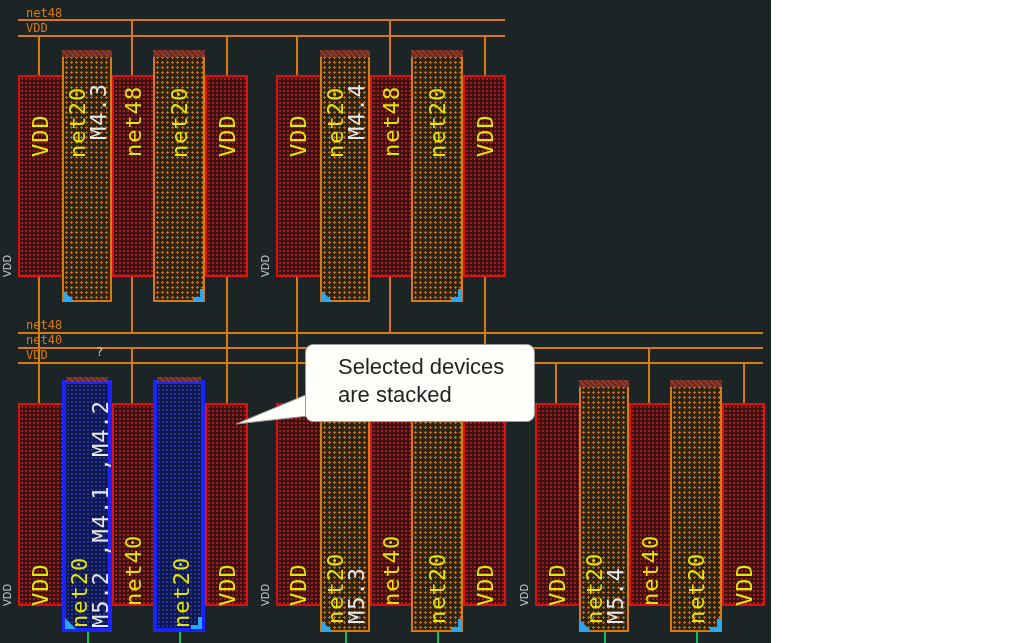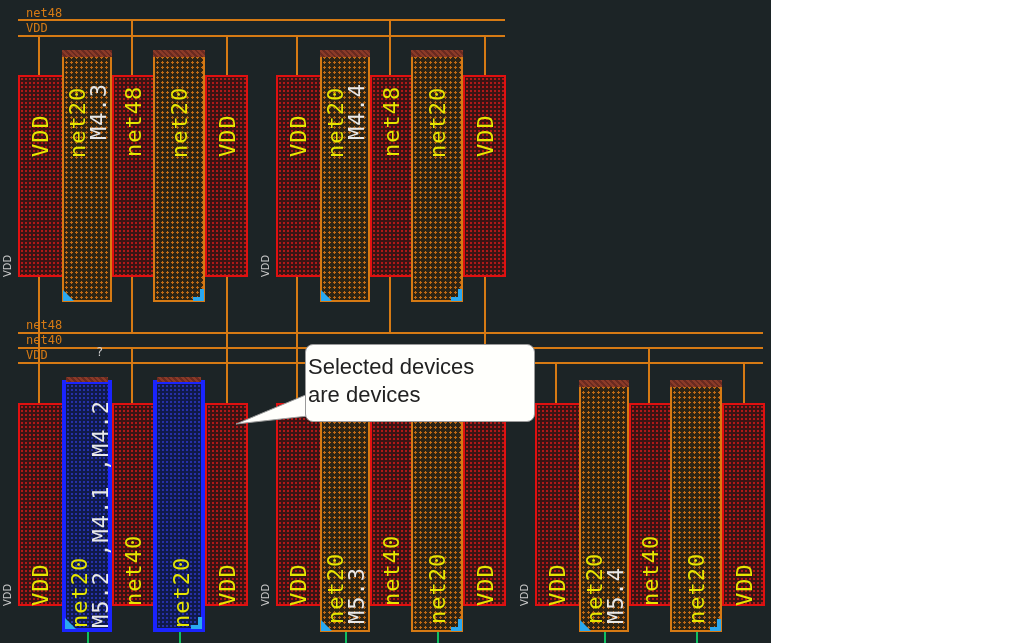--- a/index.html
+++ b/index.html
@@ -38,21 +38,21 @@
     font-family:"DejaVu Sans Mono", monospace; font-size:22px; line-height:22px; letter-spacing:1px;
   }
   .vlabel.yellow { color:#e6e600; }
   .vlabel.white { color:#e8e8e8; }
   .side-label { position:absolute; transform-origin:0 0; transform:rotate(-90deg); color:#c8c8c8; font-size:10px; font-family:"DejaVu Sans", sans-serif; }
   .bus-label { position:absolute; color:#d67a14; font-size:12px; line-height:12px; font-family:"DejaVu Sans Mono", monospace; }
   .green { position:absolute; width:2px; background:#10c060; }
   .callout {
     position:absolute; left:305px; top:344px; width:230px; height:78px; box-sizing:border-box;
     background:#fffffc; border:1px solid #9a9a9a; border-radius:8px;
-    font-family:"Liberation Sans", sans-serif; font-size:22px; line-height:28px; color:#222; padding:8px 0 0 2px;
+    font-family:"Liberation Sans", sans-serif; font-size:22px; line-height:28px; color:#222; padding:8px 0 0 32px;
   }
   .callout-tail { position:absolute; left:236px; top:380px; }
   .tiny-mark { position:absolute; color:#ccc; font-size:12px; }
 </style>
 </head>
 <body>
 
 <div id="canvas">
 
   <div class="wire-h" style="left:18px;top:19px;width:487px;"></div>
@@ -201,15 +201,15 @@
       </div>
       <div class="green" style="left: 696px; top: 632px; height: 11px;"></div>
       <div class="side-label" style="left: 519px; top: 606px;">VDD</div>
     </div>
 
   <svg class="callout-tail" width="80" height="50">
     <polygon points="0,44 72,14 72,36" fill="#fffffc" stroke="#9a9a9a" stroke-width="1"></polygon>
   </svg>
   <div class="callout">
     <div>Selected devices</div>
-    <div>are devices</div>
+    <div>are stacked</div>
   </div>
 </div>
 
 </body></html>

